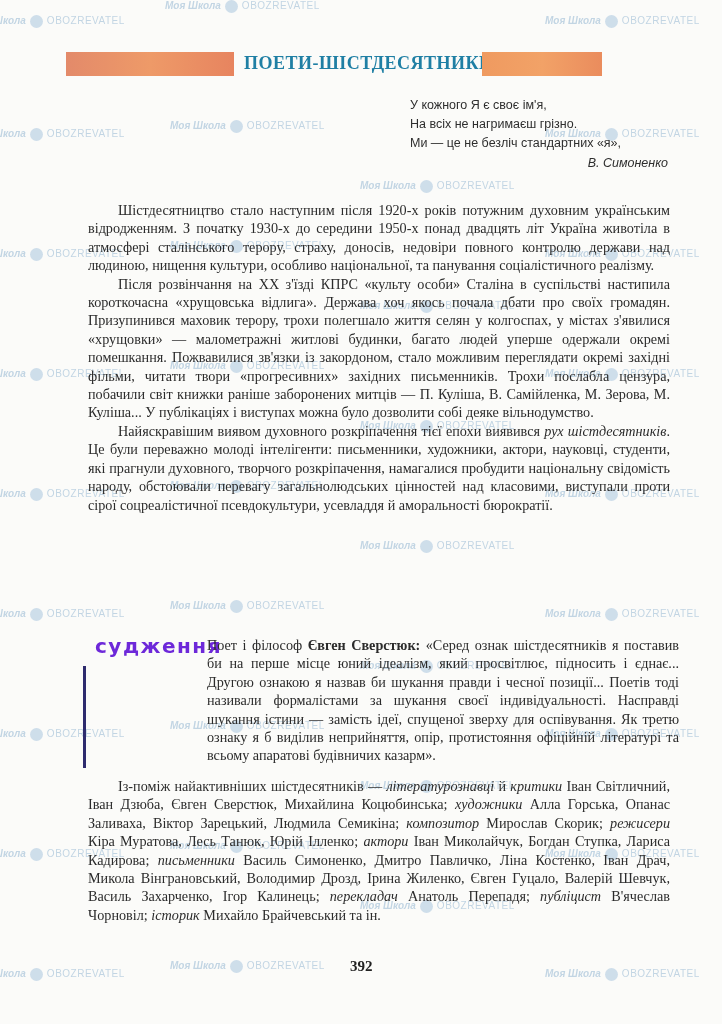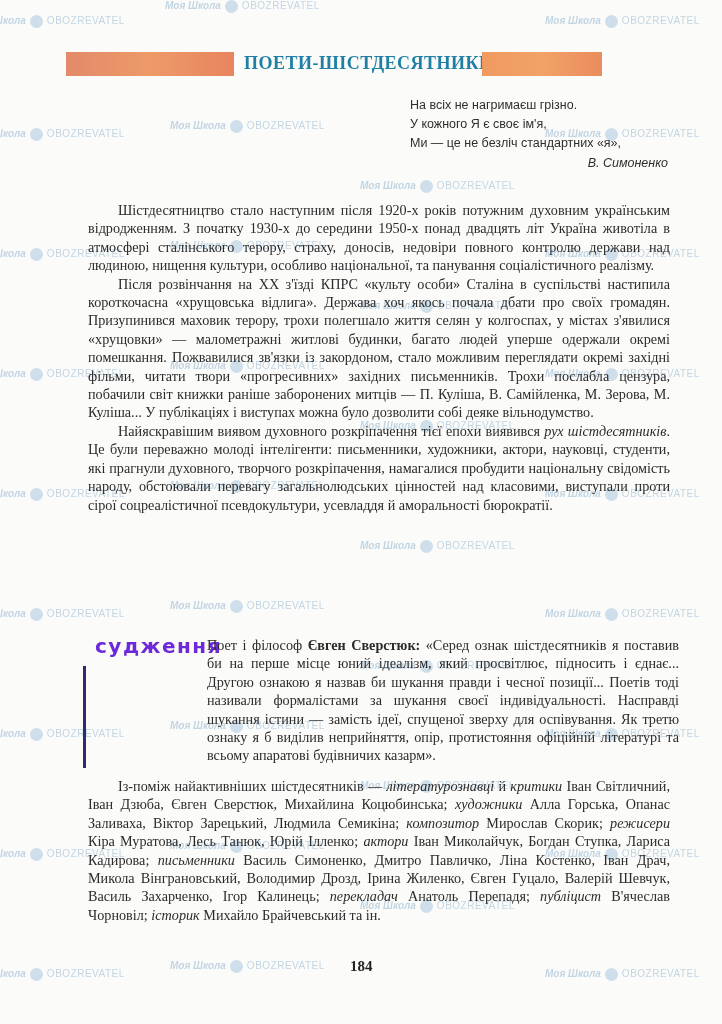--- a/index.html
+++ b/index.html
@@ -73,35 +73,35 @@
     <div class="wm" style="left: 360px; top: 900px;"><span class="ms">Моя Школа</span><span class="circ"></span><span class="ob">OBOZREVATEL</span></div>
   </div>
 
 <div class="title-band">
   <div class="band-left"></div>
   <div class="band-title">ПОЕТИ-ШІСТДЕСЯТНИКИ</div>
   <div class="band-right"></div>
 </div>
 
 <div class="epigraph">
+  <div>У кожного Я є своє ім'я,</div>
   <div>На всіх не нагримаєш грізно.</div>
-  <div>У кожного Я є своє ім'я,</div>
   <div>Ми — це не безліч стандартних «я»,</div>
   <div class="author">В. Симоненко</div>
 </div>
 
 <div class="text" style="top:201px;">
   <p>Шістдесятництво стало наступним після 1920-х років потужним духовним українським відродженням. З початку 1930-х до середини 1950-х понад двадцять літ Україна животіла в атмосфері сталінського терору, страху, доносів, недовіри повного контролю держави над людиною, нищення культури, особливо національної, та панування соціалістичного реалізму.</p>
   <p>Після розвінчання на XX з'їзді КПРС «культу особи» Сталіна в суспільстві настипила короткочасна «хрущовська відлига». Держава хоч якось почала дбати про своїх громадян. Призупинився маховик терору, трохи полегшало життя селян у колгоспах, у містах з'явилися «хрущовки» — малометражні житлові будинки, багато людей уперше одержали окремі помешкання. Пожвавилися зв'язки із закордоном, стало можливим переглядати окремі західні фільми, читати твори «прогресивних» західних письменників. Трохи послабла цензура, побачили світ книжки раніше заборонених митців — П. Куліша, В. Самійленка, М. Зерова, М. Куліша... У публікаціях і виступах можна було дозволити собі деяке вільнодумство.</p>
   <p><span>Найяскравішим виявом духовного розкріпачення тієї епохи виявився </span><i>рух шістдесятників</i><span>. Це були переважно молоді інтелігенти: письменники, художники, актори, науковці, студенти, які прагнули духовного, творчого розкріпачення, намагалися пробудити національну свідомість народу, обстоювали перевагу загальнолюдських цінностей над класовими, виступали проти сірої соцреалістичної псевдокультури, усевладдя й аморальності бюрократії.</span></p>
 </div>
 
 <div class="opinion-label">судження</div>
 <div class="opinion-bar"></div>
 <div class="opinion-text">
   <span class="first"><span>Поет і філософ </span><b>Євген Сверстюк:</b><span> «Серед ознак шістдесятників я поставив би на перше місце юний ідеалізм, який просвітлює, підносить і єднає... Другою ознакою я назвав би шукання правди і чесної позиції... Поетів тоді називали формалістами за шукання своєї індивідуальності. Насправді шукання істини — замість ідеї, спущеної зверху для оспівування. Як третю ознаку я б виділив неприйняття, опір, протистояння офіційній літературі та всьому апаратові будівничих казарм».</span></span>
 </div>
 
 <div class="text" style="top:777px;">
   <p id="list-p"><span>Із-поміж найактивніших шістдесятників — </span><i>літературознавці</i><span> й </span><i>критики</i><span> Іван Світличний, Іван Дзюба, Євген Сверстюк, Михайлина Коцюбинська; </span><i>художники</i><span> Алла Горська, Опанас Заливаха, Віктор Зарецький, Людмила Семикіна; </span><i>композитор</i><span> Мирослав Скорик; </span><i>режисери</i><span> Кіра Муратова, Лесь Танюк, Юрій Іл­ленко; </span><i>актори</i><span> Іван Миколайчук, Богдан Ступка, Лариса Кадирова; </span><i>письменники</i><span> Василь Симоненко, Дмитро Павличко, Ліна Костенко, Іван Драч, Микола Вінграновський, Володимир Дрозд, Ірина Жиленко, Євген Гуцало, Валерій Шевчук, Василь Захарченко, Ігор Калинець; </span><i>перекладач</i><span> Анатоль Перепадя; </span><i>публіцист</i><span> В'ячеслав Чорновіл; </span><i>історик</i><span> Михайло Брайчевський та ін.</span></p>
 </div>
 
-<div class="page-num">184</div>
+<div class="page-num">392</div>
 
 </body></html>

